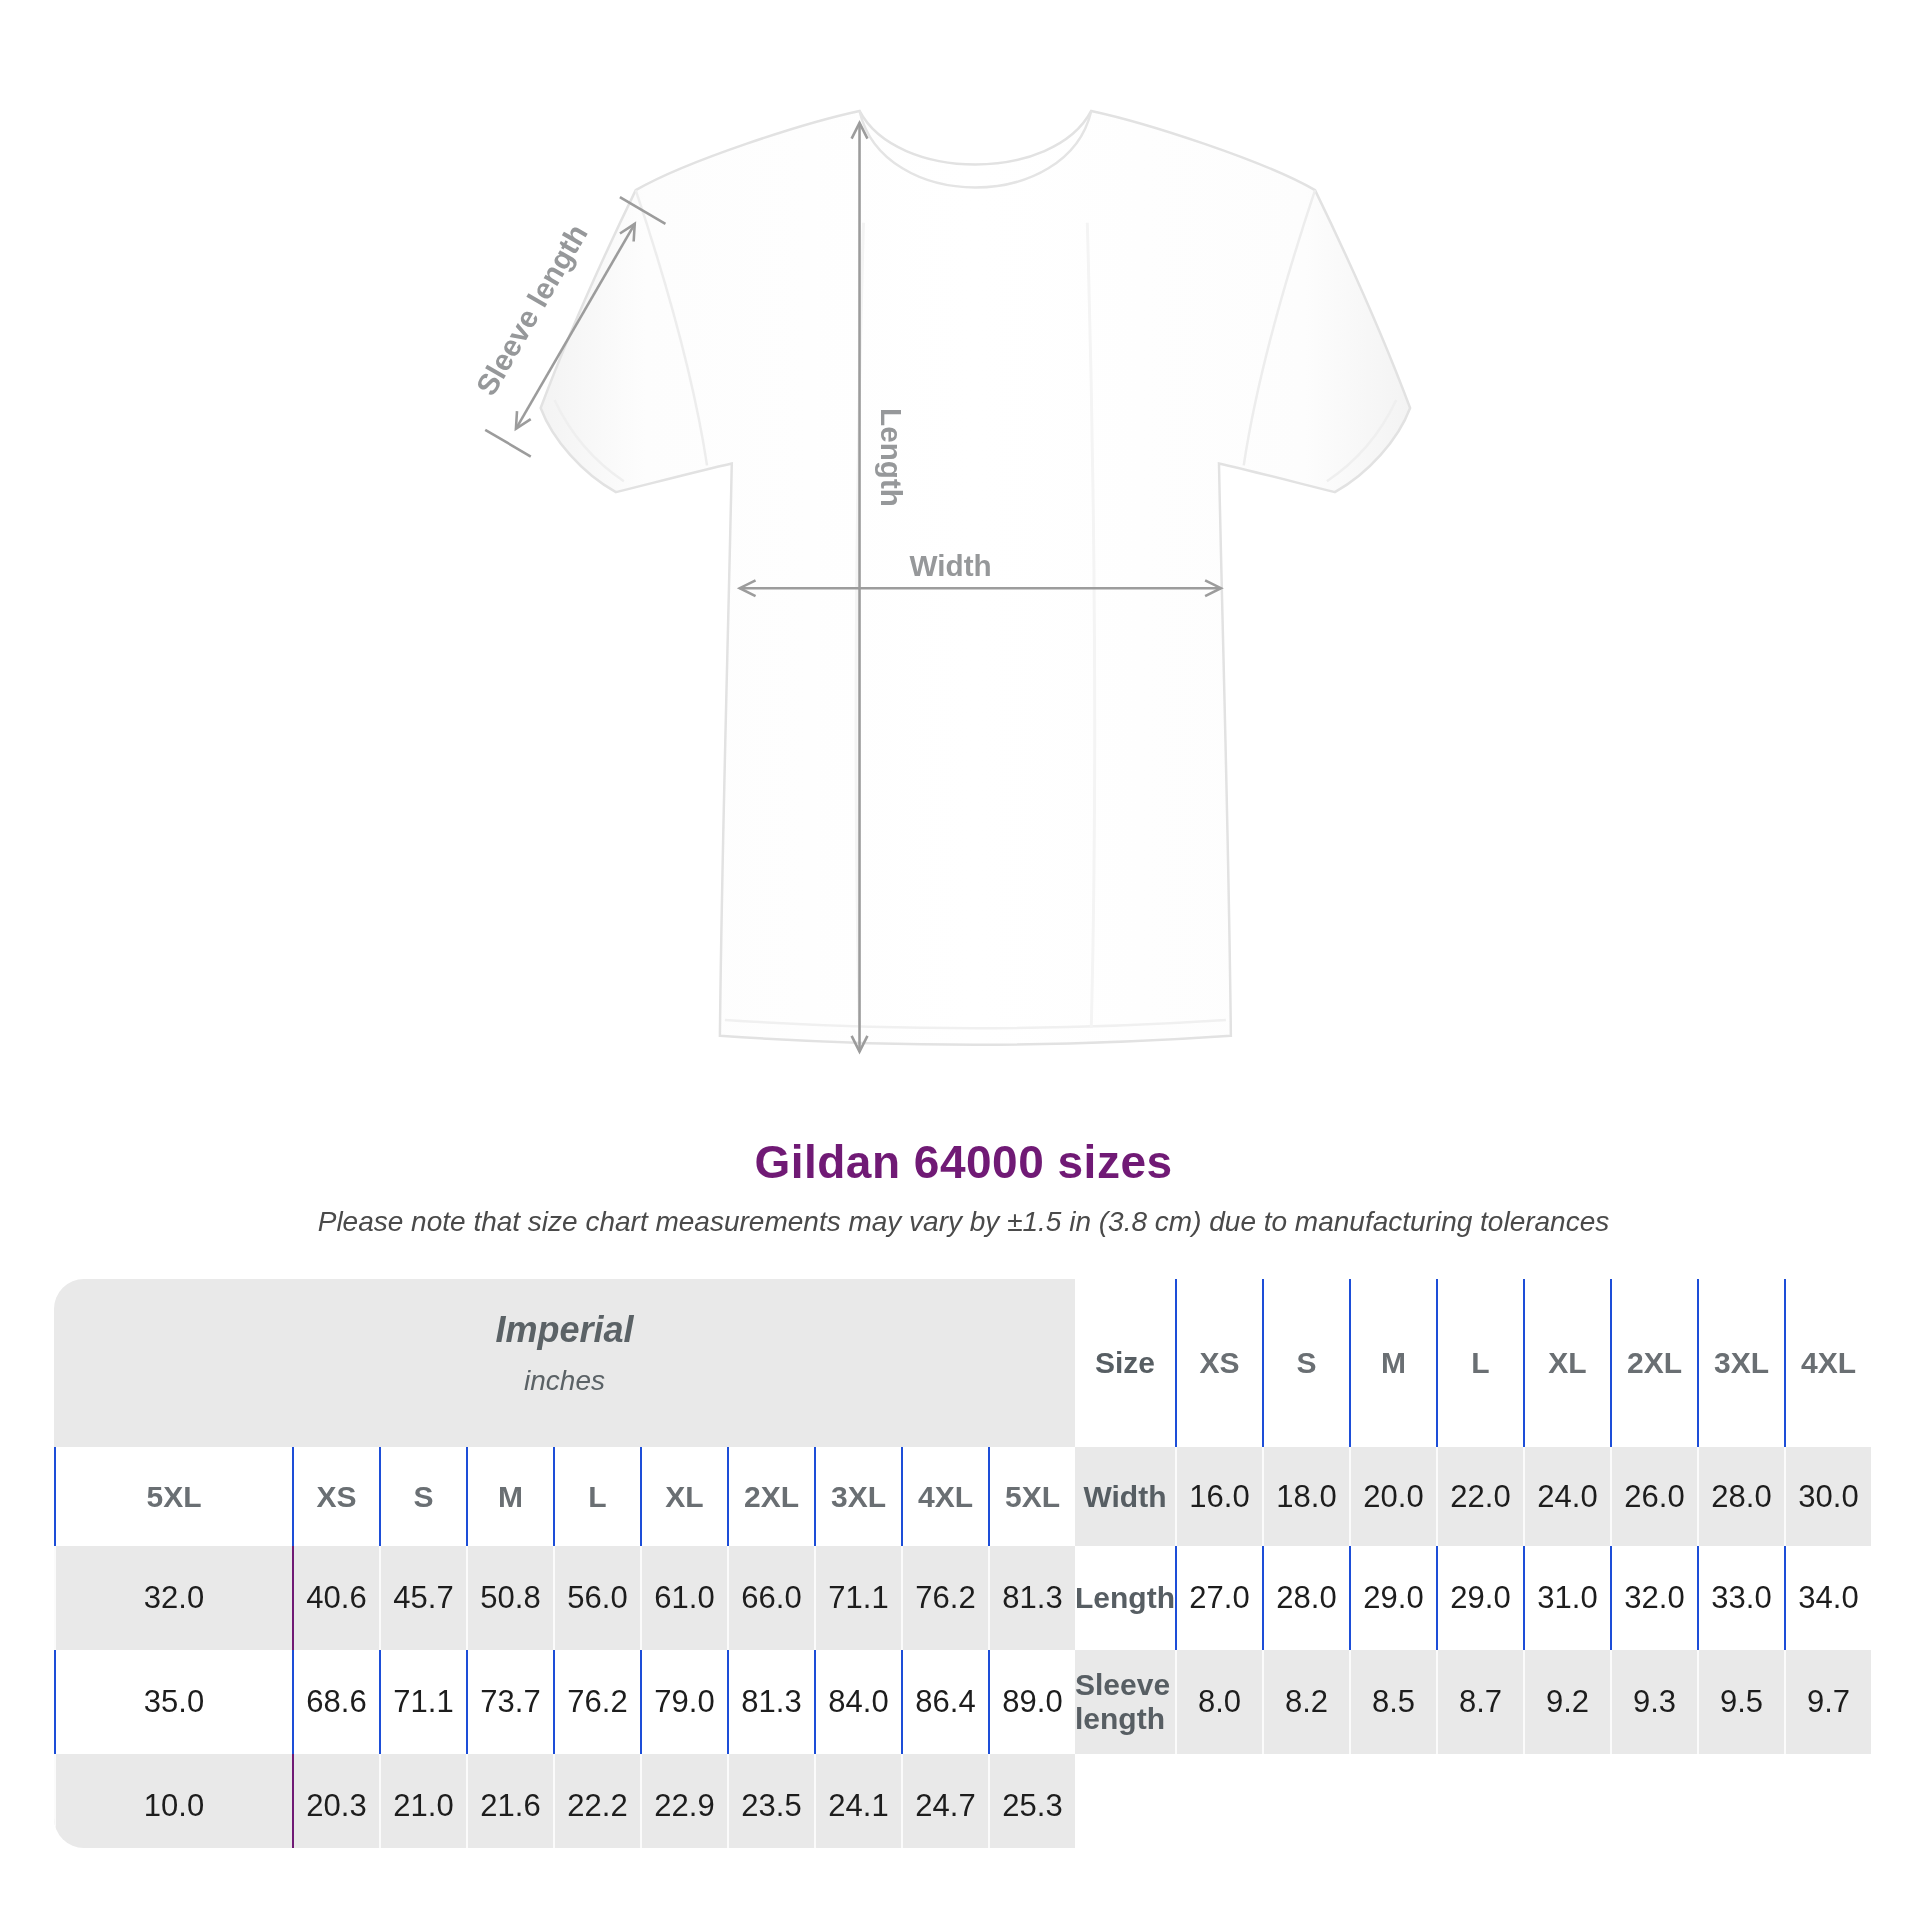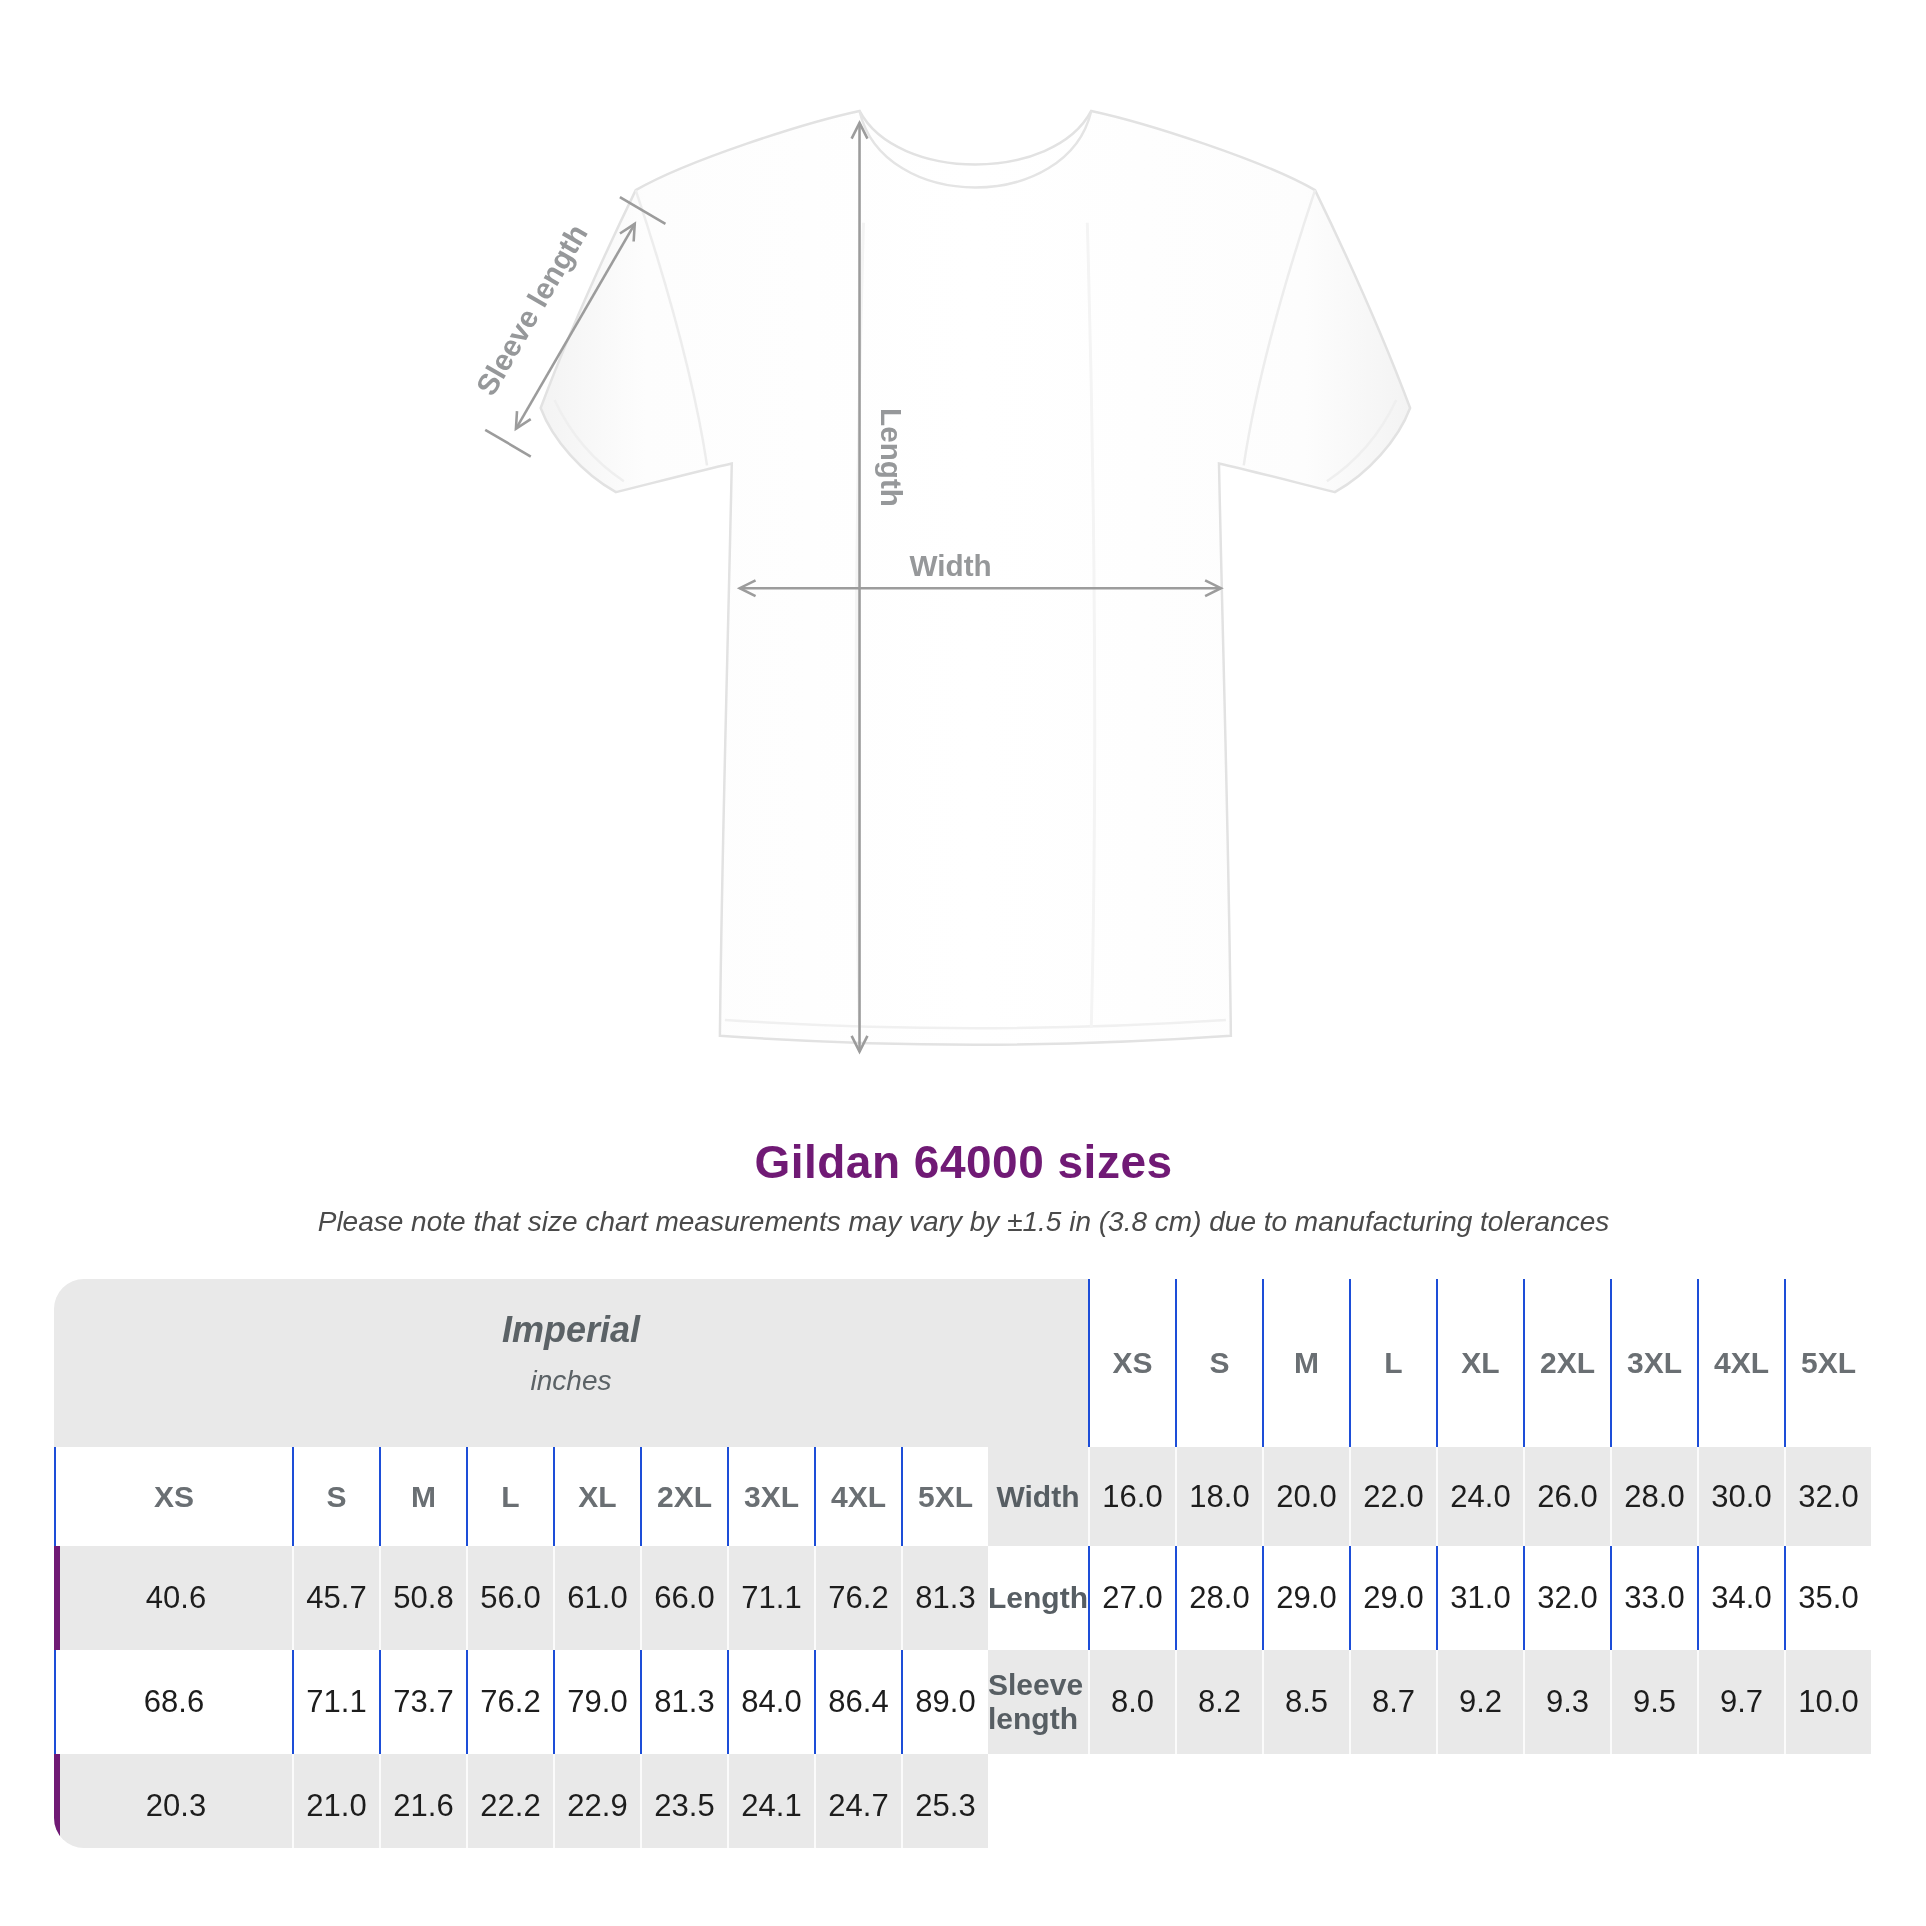--- a/index.html
+++ b/index.html
@@ -25,21 +25,21 @@
   .unit-imperial{grid-column:1/11;}
   .unit-metric{grid-column:11/20;border-left:6px solid #ffffff;}
   .unit-name{font-size:36px;font-weight:bold;font-style:italic;color:#5b6266;}
   .unit-sub{font-size:28px;font-style:italic;color:#5b6266;margin-top:14px;}
 
   .cell{display:flex;align-items:center;justify-content:center;}
   .rw{background:#ffffff;}
   .rg{background:#e9e9e9;}
   .sg{border-left:2px solid #1d4ed8;}   
   .sw{border-left:2px solid #fbfbfb;}   
-  .hd-g{border-left:6px solid #701a75;} 
+  .hd-g{border-left:2px solid #701a75;} 
   .lab{font-weight:bold;color:#575e63;font-size:30px;}
   .head{font-weight:bold;color:#6a6f73;font-size:30px;}
   .num{color:#1d1d1d;font-size:31px;}
 
   .dim-label{font-size:30px;font-weight:bold;fill:#96989a;}
 </style>
 </head>
 <body>
 
 <svg class="diagram" viewBox="0 0 1946 1130" xmlns="http://www.w3.org/2000/svg">
@@ -95,20 +95,21 @@
 
 <div class="chart-title">Gildan 64000 sizes</div>
 <div class="chart-subtitle">Please note that size chart measurements may vary by ±1.5 in (3.8 cm) due to manufacturing tolerances</div>
 
 <div class="size-table">
   <div class="unit-cell unit-imperial">
     <div class="unit-name">Imperial</div>
     <div class="unit-sub">inches</div>
   </div>
 
+<div class="cell rw lab">Size</div>
     <div class="cell rw head sg">XS</div>
     <div class="cell rw head sg">S</div>
     <div class="cell rw head sg">M</div>
     <div class="cell rw head sg">L</div>
     <div class="cell rw head sg">XL</div>
     <div class="cell rw head sg">2XL</div>
     <div class="cell rw head sg">3XL</div>
     <div class="cell rw head sg">4XL</div>
     <div class="cell rw head sg">5XL</div>
     <div class="cell rw head sg">XS</div>

